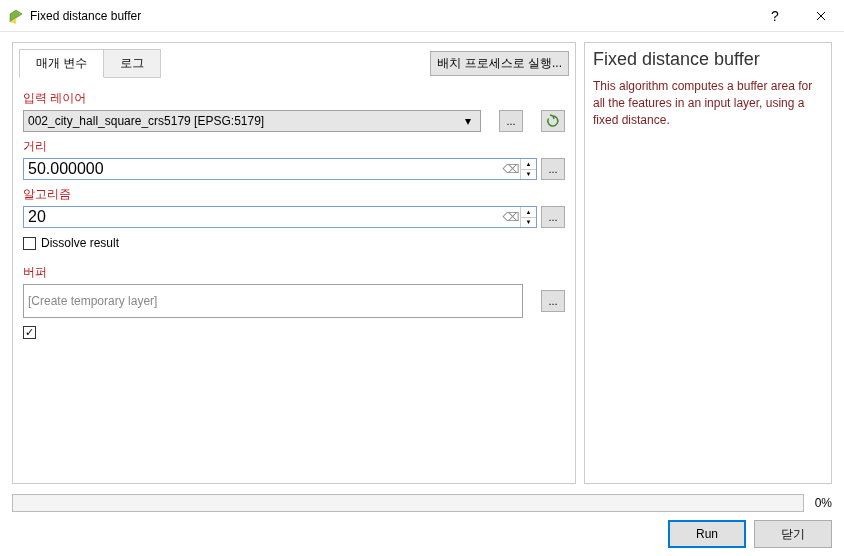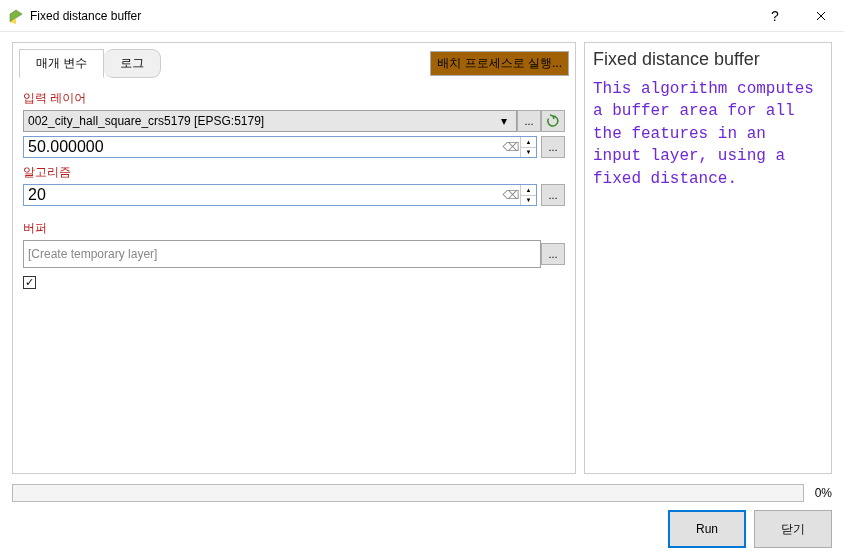--- a/index.html
+++ b/index.html
@@ -13,55 +13,55 @@
     
     .dialog-body { padding: 10px 12px 8px 12px; display: flex; flex-direction: column; height: 524px; }
     .main-row { display: flex; gap: 8px; flex: 1; min-height: 0; }
     .left-panel { flex: 1; border: 1px solid #ccc; display: flex; flex-direction: column; }
     .right-panel { width: 248px; border: 1px solid #ccc; padding: 4px 8px; }
     
     .panel-top { display: flex; align-items: center; padding: 6px 6px 0 6px; }
     .tabs { display: flex; }
     .tab { padding: 5px 16px; border: 1px solid #ccc; background: #f0f0f0; font-size: 12px; cursor: pointer; }
     .tab.active { background: #fff; border-bottom: 1px solid #fff; }
-    .tab + .tab { border-left: none; border-radius: 9px; }
-    .batch-btn { margin-left: auto; padding: 3px 6px; border: 1px solid #adadad; background: #a16207; font-size: 12px; cursor: pointer; }
+    .tab + .tab { border-left: none; }
+    .batch-btn { margin-left: auto; padding: 3px 6px; border: 1px solid #adadad; background: #e5e5e5; font-size: 12px; cursor: pointer; }
     
     .form-area { padding: 6px 10px 10px 10px; flex: 1; overflow: auto; }
     .form-label { font-size: 12px; color: #b91c1c; margin-top: 6px; margin-bottom: 3px; display: block; }
     
-    .row { display: flex; align-items: center; gap: 0; margin-bottom: 4px; }
+    .row { display: flex; align-items: center; gap: 18px; margin-bottom: 4px; }
     .combo { flex: 1; height: 22px; background: #e6e6e6; border: 1px solid #a0a0a0; display: flex; align-items: center; padding: 0 4px; position: relative; }
     .combo-text { flex: 1; font-size: 12px; color: #000; }
     .combo-arrow { width: 16px; text-align: center; }
     .small-btn { width: 24px; height: 22px; border: 1px solid #adadad; background: #e1e1e1; display: flex; align-items: center; justify-content: center; cursor: pointer; font-size: 11px; }
     
     .spinner-row { display: flex; align-items: center; gap: 4px; }
     .spinner { flex: 1; display: flex; height: 22px; border: 1px solid #7a9fd4; background: #fff; }
     .spinner input { flex: 1; border: none; padding: 0 4px; font-size: 16px; outline: none; }
     .spinner-clear { width: 18px; display: flex; align-items: center; justify-content: center; color: #888; cursor: pointer; }
     .spinner-arrows { width: 16px; display: flex; flex-direction: column; border-left: 1px solid #ccc; }
     .spinner-arrows div { flex: 1; display: flex; align-items: center; justify-content: center; font-size: 6px; cursor: pointer; border-bottom: 1px solid #ccc; }
     .spinner-arrows div:last-child { border-bottom: none; }
     
     .checkbox-row { display: flex; align-items: center; margin-top: 8px; margin-bottom: 2px; }
     .checkbox { width: 13px; height: 13px; border: 1px solid #333; margin-right: 5px; display: flex; align-items: center; justify-content: center; background: #fff; }
     .checkbox.checked::after { content: '✓'; font-size: 11px; color: #000; line-height: 1; }
     
-    .output-input { flex: 1; height: 28px; border: 1px solid #a0a0a0; padding: 0 4px; font-size: 12px; color: #888; background: #fff; display: flex; align-items: center; }
+    .output-input { flex: 1; height: 34px; border: 1px solid #a0a0a0; padding: 0 4px; font-size: 12px; color: #888; background: #fff; display: flex; align-items: center; }
     
     .right-title { font-size: 18px; font-weight: normal; color: #333; margin-bottom: 8px; margin-top: 2px; }
-    .right-desc { font-size: 16px; color: #6d28d9; line-height: 1.4; font-family: Liberation Mono, monospace; }
+    .right-desc { font-size: 12px; color: #7f1d1d; line-height: 1.4; }
     
     .progress-row { display: flex; align-items: center; gap: 8px; margin-top: 10px; }
     .progress-bar { flex: 1; height: 18px; border: 1px solid #bbb; background: #f4f4f4; }
     .progress-text { font-size: 12px; color: #000; min-width: 20px; text-align: right; }
     
     .button-row { display: flex; justify-content: flex-end; gap: 8px; margin-top: 8px; }
-    .dlg-btn { min-width: 78px; height: 38px; border: 1px solid #adadad; background: #e1e1e1; font-size: 12px; cursor: pointer; }
+    .dlg-btn { min-width: 78px; height: 28px; border: 1px solid #adadad; background: #e1e1e1; font-size: 12px; cursor: pointer; }
     .dlg-btn.primary { border: 2px solid #0078d7; background: #e1e1e1; }
   </style>
 </head>
 <body>
 
 <div class="titlebar">
   <span class="titlebar-icon">
     <svg viewBox="0 0 16 16" width="16" height="16">
         <path d="M2 14 L2 6 L8 2 L14 6 L8 10 Z" fill="#7db442" stroke="#4a7a1f" stroke-width="0.5"></path>
         <path d="M2 14 L8 10 L8 16 Z" fill="#f7d94c"></path>
@@ -95,20 +95,21 @@
             <span class="combo-arrow">▾</span>
           </div>
           <div class="small-btn">...</div>
           <div class="small-btn">
             <svg width="14" height="14" viewBox="0 0 14 14">
                 <path d="M7 2 A5 5 0 1 1 2.5 4.5 M7 2 L4 1 M7 2 L8 5" fill="none" stroke="#3a8a2a" stroke-width="1.5"></path>
               </svg>
           </div>
         </div>
 
+        <span class="form-label">거리</span>
         <div class="spinner-row">
           <div class="spinner">
             <input type="text" value="50.000000" style="">
             <div class="spinner-clear">⌫</div>
             <div class="spinner-arrows">
               <div>▲</div>
               <div>▼</div>
             </div>
           </div>
           <div class="small-btn">...</div>
@@ -120,20 +121,24 @@
             <input type="text" value="20" style="">
             <div class="spinner-clear">⌫</div>
             <div class="spinner-arrows">
               <div>▲</div>
               <div>▼</div>
             </div>
           </div>
           <div class="small-btn">...</div>
         </div>
 
+        <div class="checkbox-row">
+          <div class="checkbox"></div>
+          <span>Dissolve result</span>
+        </div>
 
         <span class="form-label" style="margin-top:14px">버퍼</span>
         <div class="row">
           <div class="output-input">
             <span>[Create temporary layer]</span>
           </div>
           <div class="small-btn">...</div>
         </div>
 
         <div class="checkbox-row">

